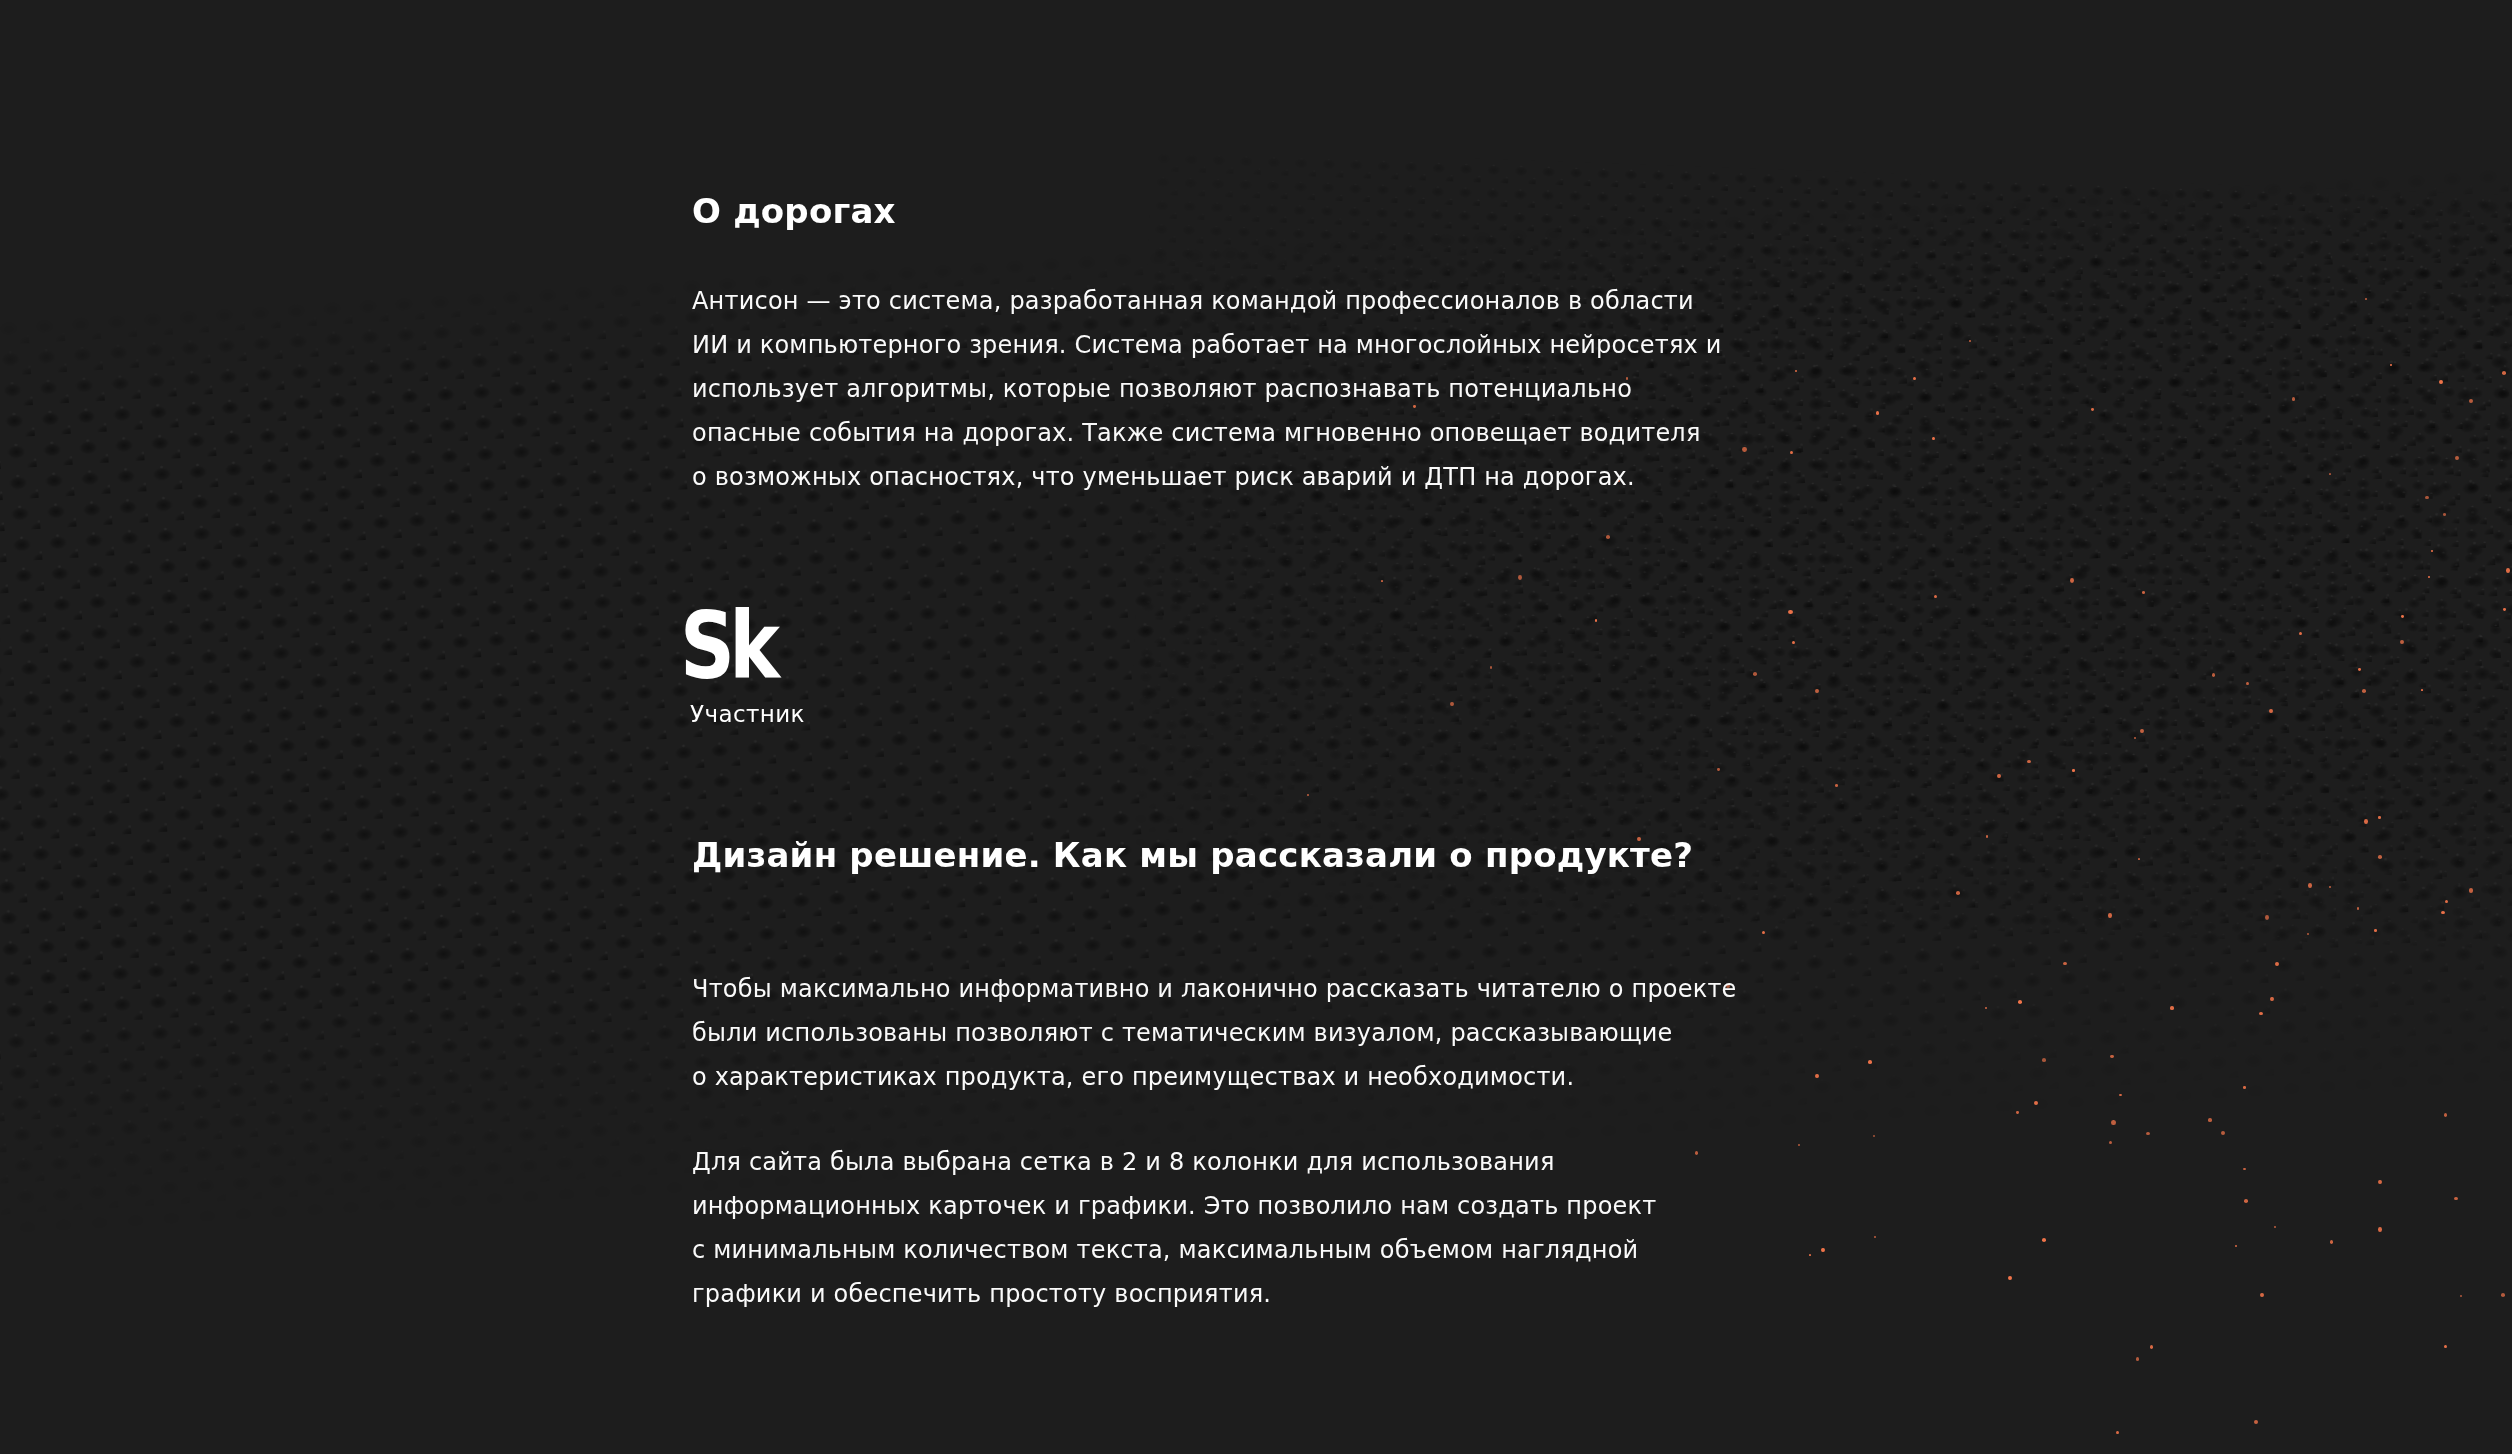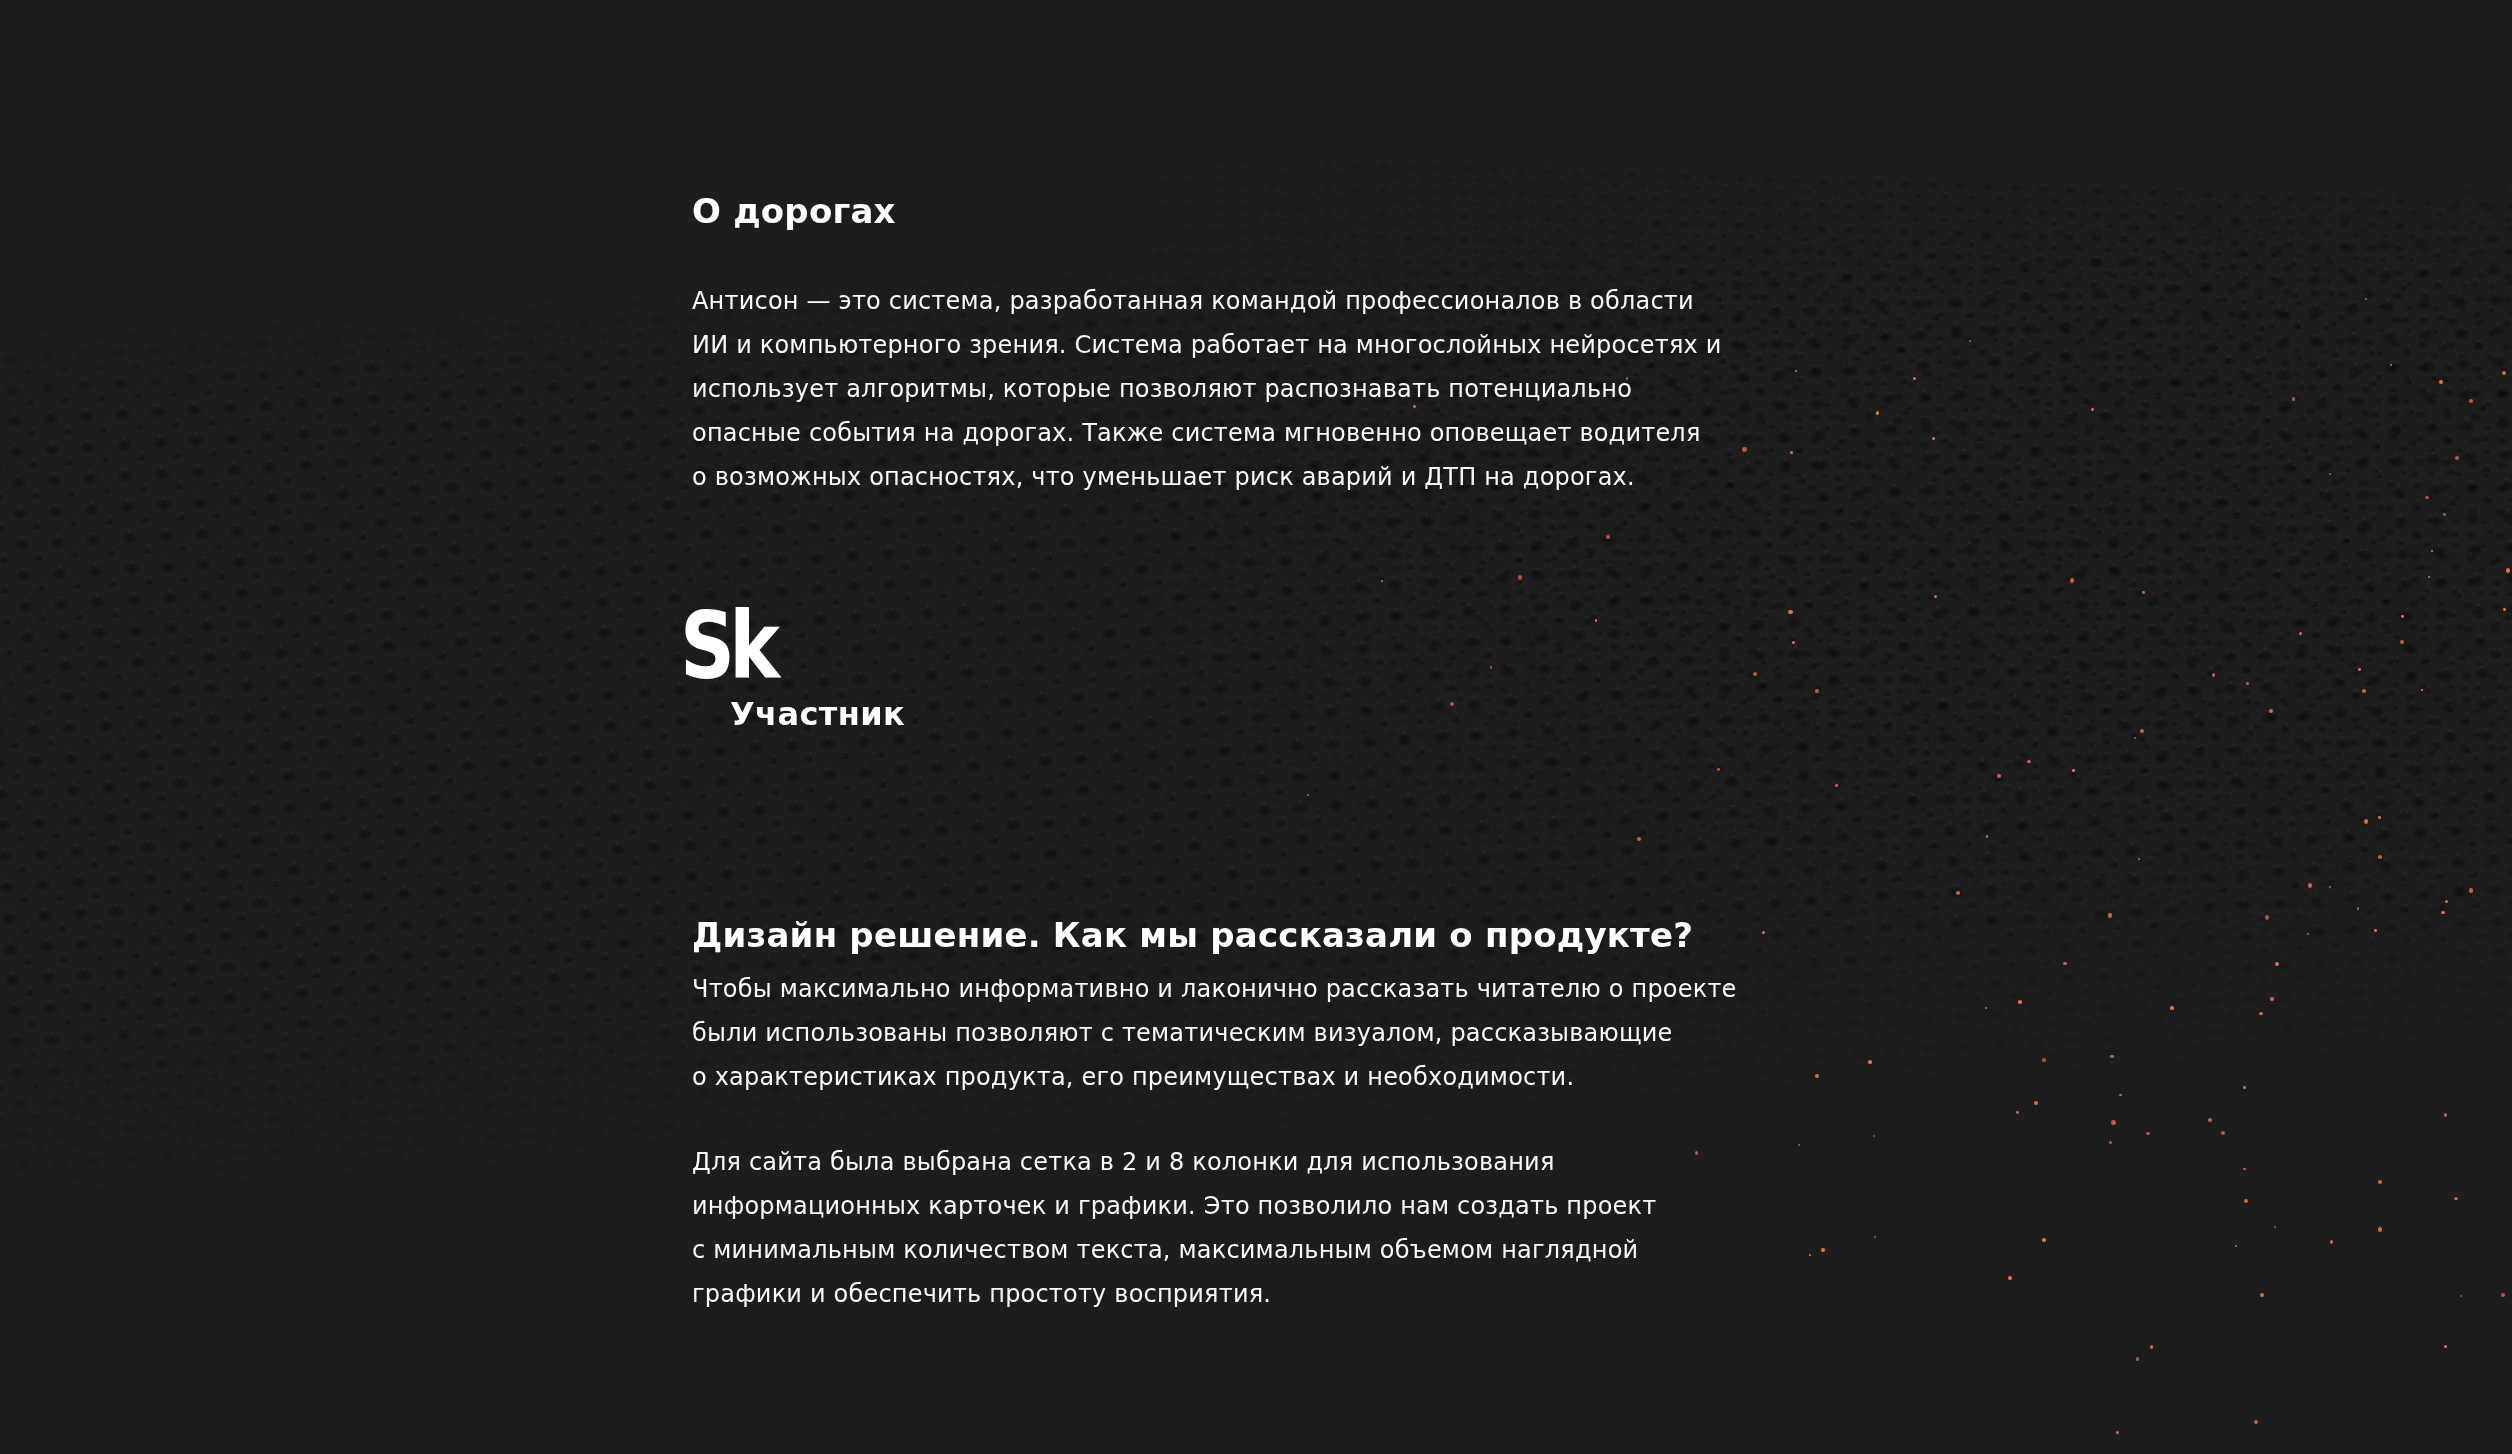--- a/index.html
+++ b/index.html
@@ -69,46 +69,45 @@
     margin: 0;
     font-size: 24px;
     line-height: 44px;
     font-weight: normal;
     color: #fafafa;
     white-space: pre-line;
     letter-spacing: 0.2px;
   }
   .h-about  { left: 692px; top: 192px; }
   .p-about  { left: 692px; top: 279px; }
-  .h-design { left: 692px; top: 916px; }
+  .h-design { left: 692px; top: 836px; }
   .p-design1 { left: 692px; top: 967px; }
   .p-design2 { left: 692px; top: 1140px; }
 
   .sk-logo {
     position: absolute;
     left: 680px;
     top: 600px;
     font-size: 93px;
     line-height: 93px;
     font-weight: bold;
     letter-spacing: -7px;
     transform: scaleX(.82);
     transform-origin: left top;
     white-space: nowrap;
   }
   .sk-label {
     position: absolute;
     left: 690px;
     top: 696px;
-    font-size: 32px;
+    font-size: 23px;
     line-height: 36px;
-    font-weight: bold;
+    font-weight: normal;
     letter-spacing: 0.4px;
     white-space: nowrap;
-    margin-left: 40px;
   }
 </style>
 </head>
 <body>
 
 <div class="canvas">
 
   <div class="tex-band"></div>
   <div class="tex-fine"></div>
   <div class="particles" id="particles">

